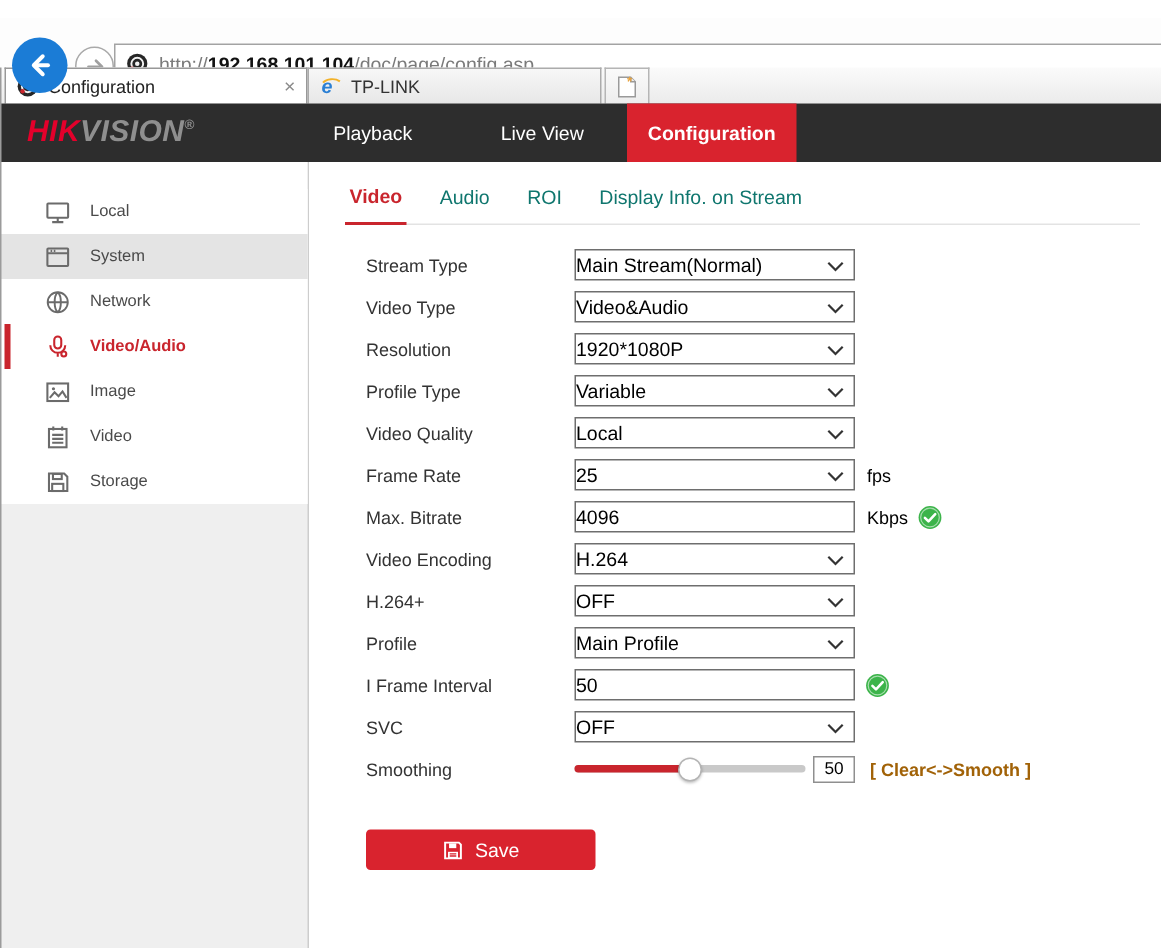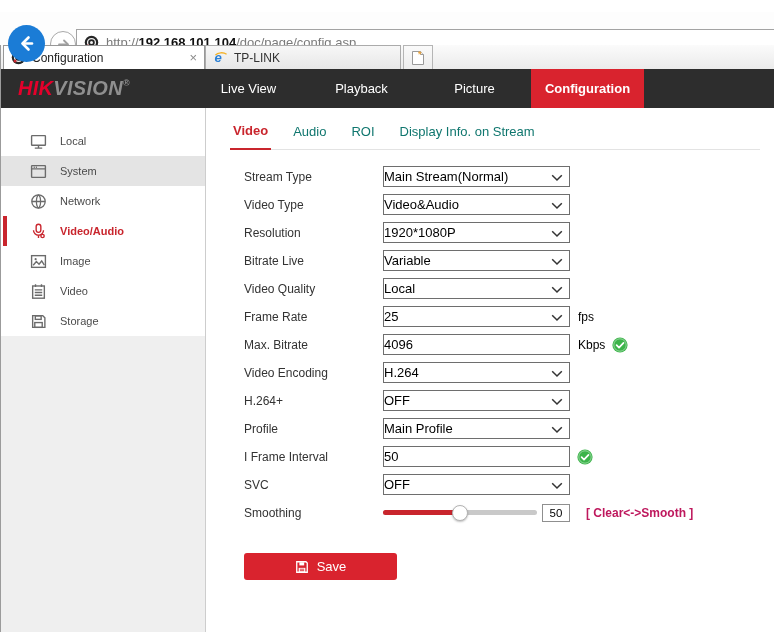--- a/index.html
+++ b/index.html
@@ -72,21 +72,21 @@
   .chev{position:absolute;right:6px;top:7px;display:inline-flex;}
   .fsuffix{margin-left:8px;font-size:12px;color:#000;white-space:nowrap;}
   .check{margin-left:7px;width:16px;height:16px;display:inline-flex;}
   .check svg{width:100%;height:100%;}
   .slider-track{width:154px;height:5px;border-radius:3px;background:#c9c9c9;position:relative;flex:0 0 auto;}
   .slider-fill{height:100%;background:var(--red-dark,#c9252d);border-radius:3px 0 0 3px;}
   .slider-handle{position:absolute;top:50%;width:16px;height:16px;background:#fff;border:1px solid #b3b3b3;
     border-radius:50%;transform:translate(-50%,-50%);box-shadow:0 1px 2px rgba(0,0,0,.25);cursor:pointer;}
   .slider-box{width:28px;height:18px;border:1px solid #8f8f8f;margin-left:5px;font-size:11.5px;
     display:flex;align-items:center;justify-content:center;flex:0 0 auto;}
-  .slider-hint{margin-left:16px;font-size:12px;font-weight:700;color:#be185d;white-space:nowrap;}
+  .slider-hint{margin-left:10px;font-size:12px;font-weight:700;color:#a16207;white-space:nowrap;}
   .save-btn{margin:30px 0 0 37px;width:153px;height:27px;background:var(--accent-red,#d9232e);
     border:none;border-radius:3px;color:#fff;font-size:13px;font-family:inherit;
     display:flex;align-items:center;justify-content:center;gap:8px;cursor:pointer;}
   .save-btn svg{width:14px;height:14px;}
 </style>
 </head>
 <body>
 
 <div class="screen">
 
@@ -155,23 +155,22 @@
 
   <div class="window-edge"></div>
 
   <div class="app-header">
     <div class="logo">
       <span class="hik">HIK</span>
         <span class="vision">VISION</span>
         <span class="reg">®</span>
     </div>
     <div class="top-nav" id="top-nav">
+        <div class="nav-item">Playback</div>
         <div class="nav-item">Live View</div>
-        <div class="nav-item">Playback</div>
-        <div class="nav-item">Picture</div>
         <div class="nav-item active">Configuration</div>
       </div>
   </div>
 
   <div class="page">
     <div class="sidebar">
       <div class="menu" id="side-menu">
           <div class="menu-item">
             <span class="micon">
               <svg viewBox="0 0 16 16" fill="none" stroke="currentColor" stroke-width="1.3">
@@ -276,21 +275,21 @@
             <div class="fcontrol select">
               <span class="sel-text">1920*1080P</span>
               <span class="chev">
                 <svg width="12" height="8" viewBox="0 0 12 8">
                   <path d="M1.2 1.2 L6 6 L10.8 1.2" fill="none" stroke="#333" stroke-width="1.5"></path>
                 </svg>
               </span>
             </div>
           </div>
           <div class="frow">
-            <div class="flabel">Bitrate Live</div>
+            <div class="flabel">Profile Type</div>
             <div class="fcontrol select">
               <span class="sel-text">Variable</span>
               <span class="chev">
                 <svg width="12" height="8" viewBox="0 0 12 8">
                   <path d="M1.2 1.2 L6 6 L10.8 1.2" fill="none" stroke="#333" stroke-width="1.5"></path>
                 </svg>
               </span>
             </div>
           </div>
           <div class="frow">

